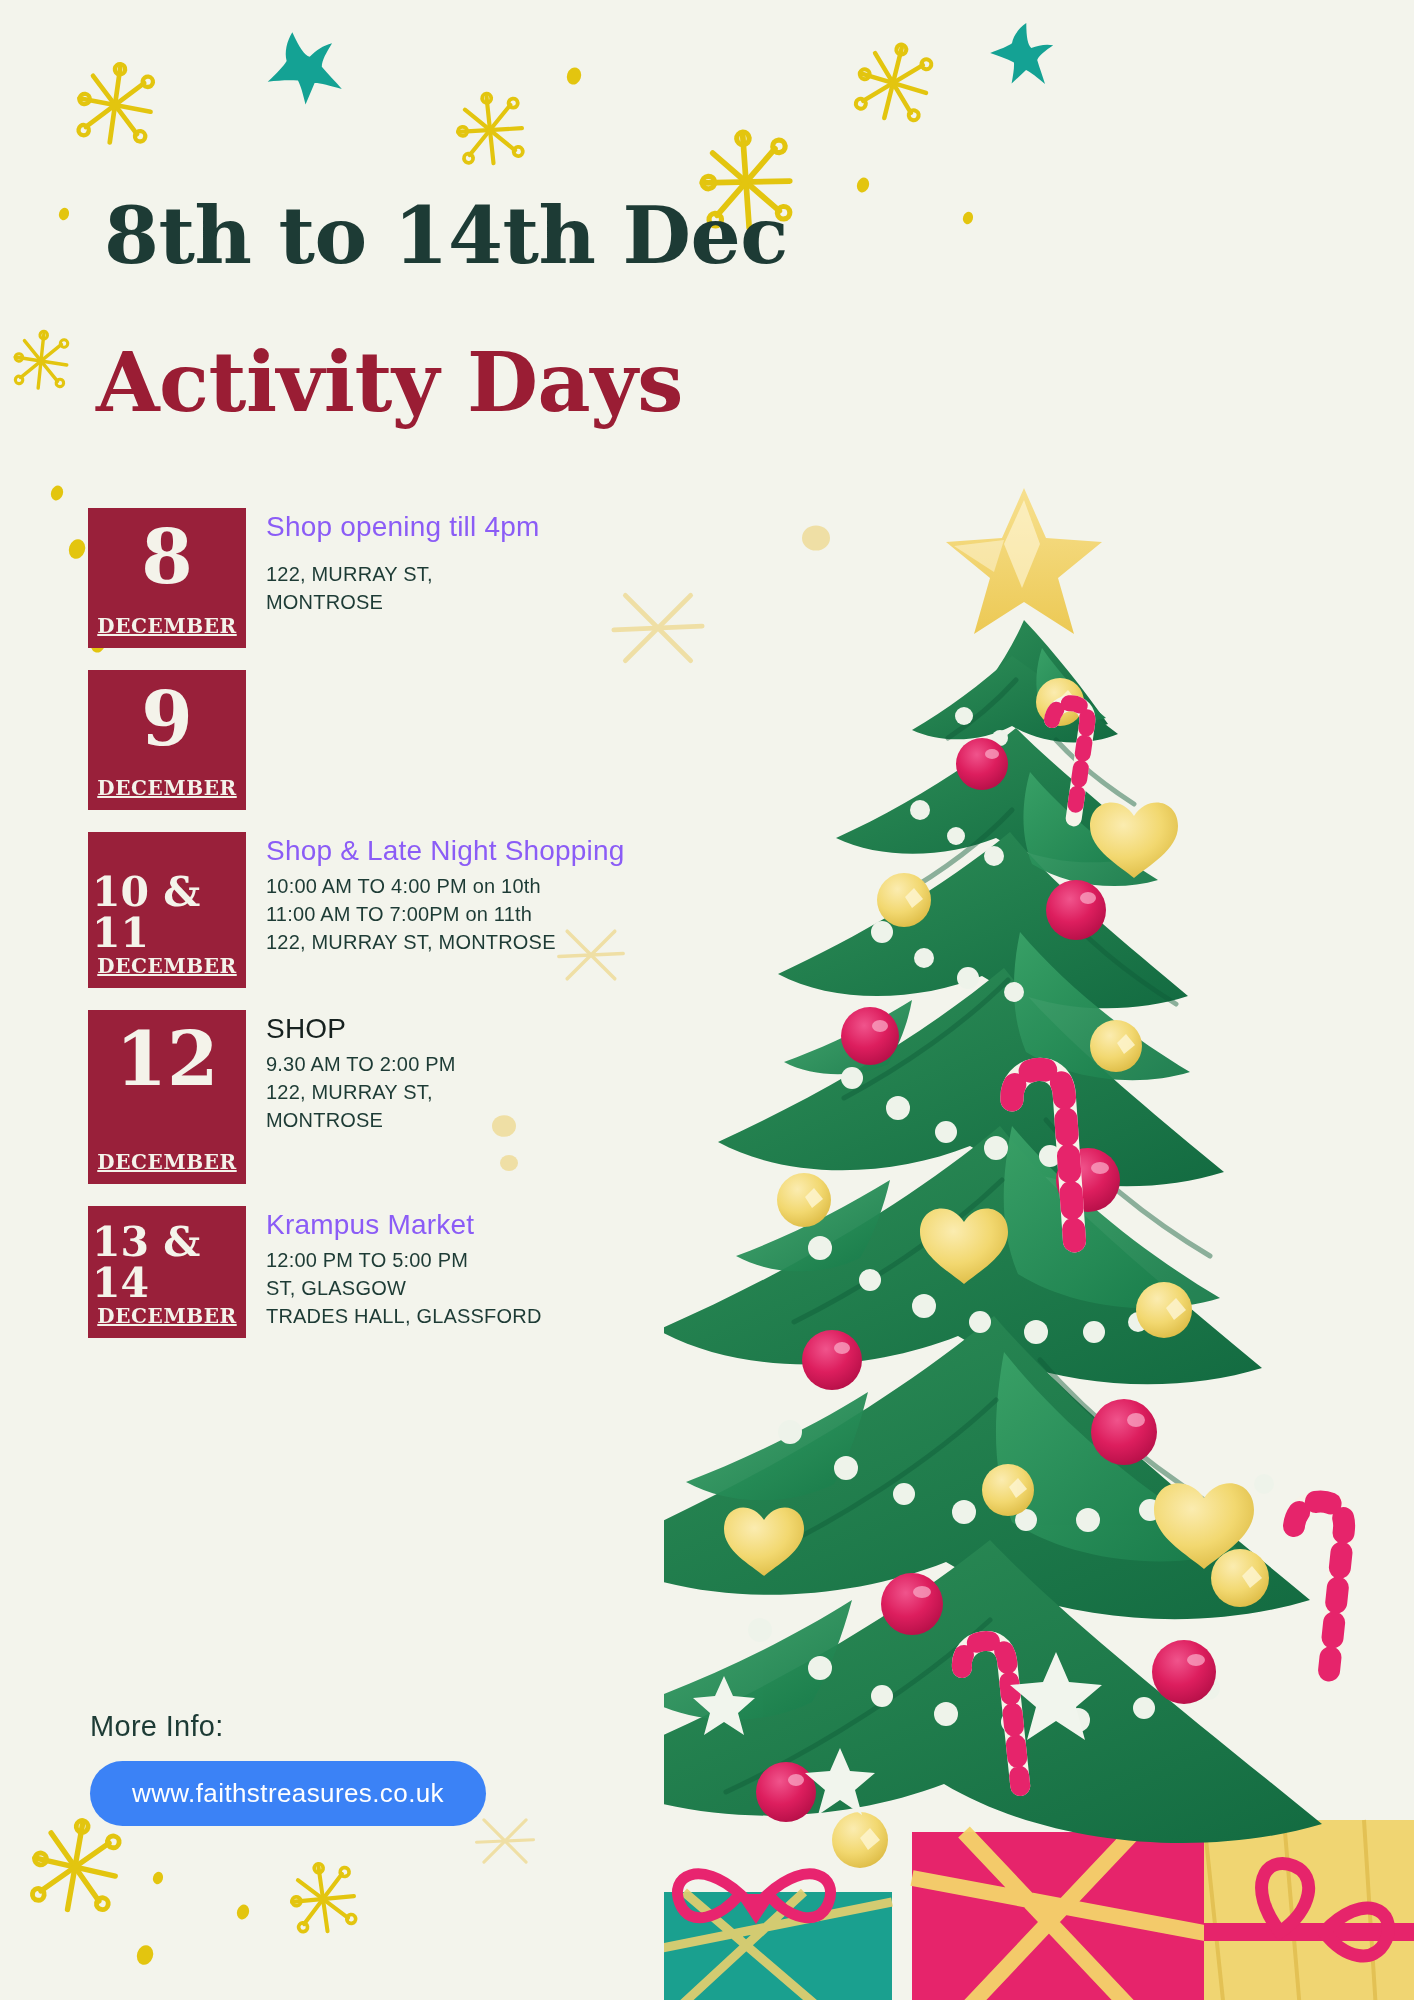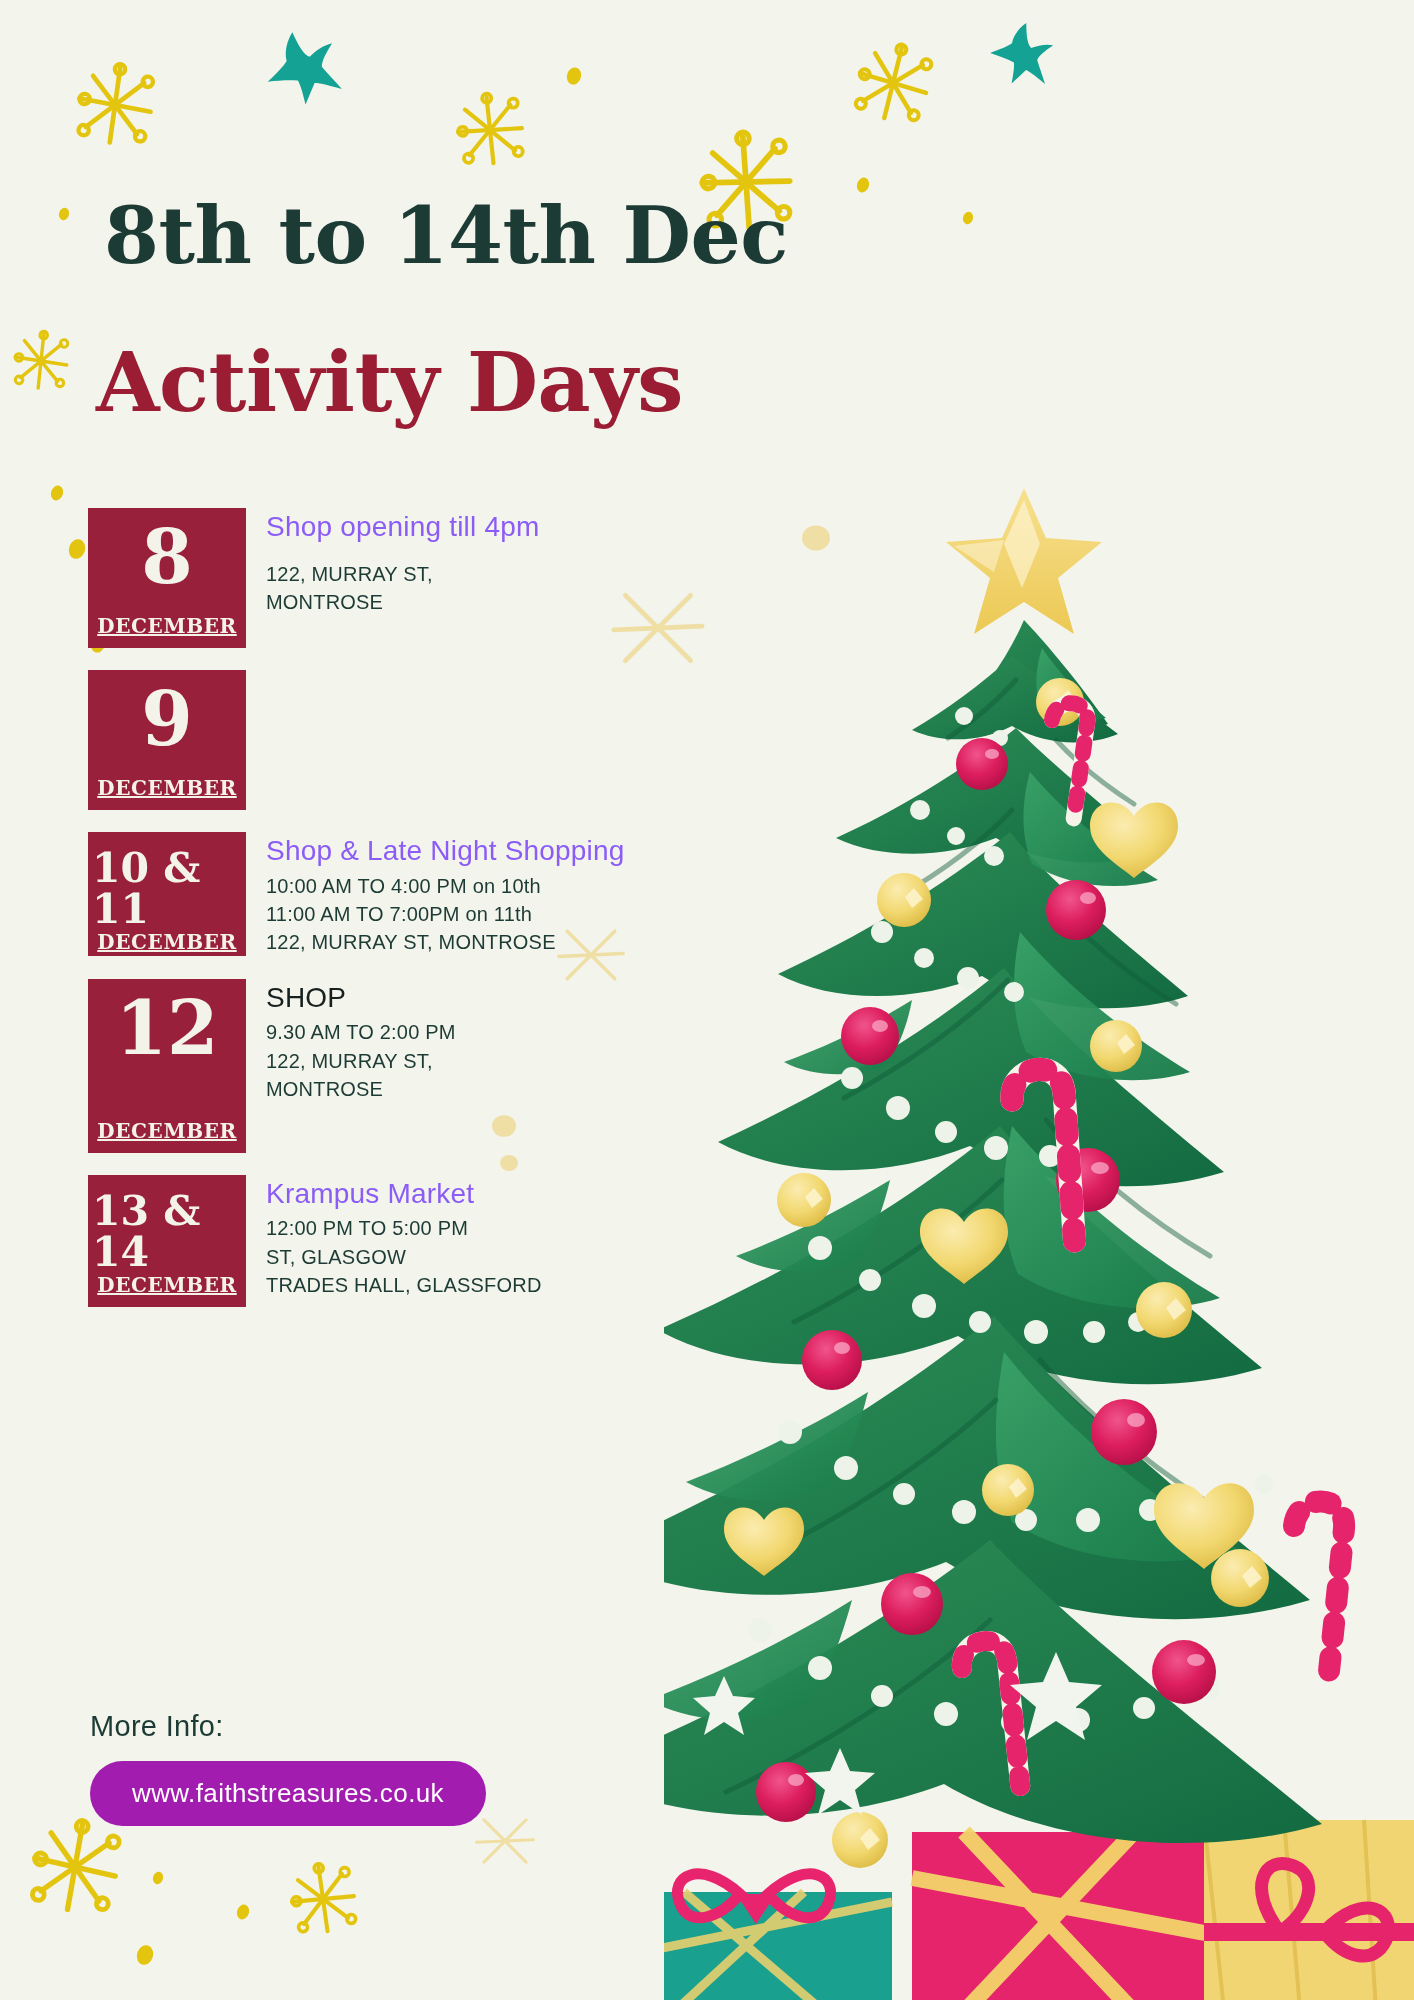--- a/index.html
+++ b/index.html
@@ -116,41 +116,41 @@
     font-weight:400;
     color:#1d3b35;
     line-height:1.42;
     letter-spacing:0.2px;
   }
   .gap-top{ margin-top:16px; }
 
   
   .e8  .date-box{ height:140px; }
   .e9  .date-box{ height:140px; }
-  .e10 .date-box{ height:124px; }
+  .e10 .date-box{ height:156px;justify-content:flex-end; }
   .e12 .date-box{ height:174px; }
   .e13 .date-box{ height:132px; }
 
   .e8  { margin-bottom:22px; }
   .e9  { margin-bottom:22px; }
   .e10 { margin-bottom:22px; }
   .e12 { margin-bottom:22px; }
 
   
   #footer{ position:absolute; left:90px; top:1710px; }
   .more-info{
     font-family:"Liberation Sans", sans-serif;
     font-size:29px;
     color:#1d3b35;
     letter-spacing:0.3px;
   }
   .url-pill{
     margin-top:18px;
     display:inline-block;
-    background:#a21caf;
+    background:#3b82f6;
     color:#ffffff;
     border-radius:40px;
     padding:17px 42px;
     font-family:"Liberation Sans", sans-serif;
     font-size:26px;
     letter-spacing:0.4px;
   }
 </style>
 </head>
 <body>

